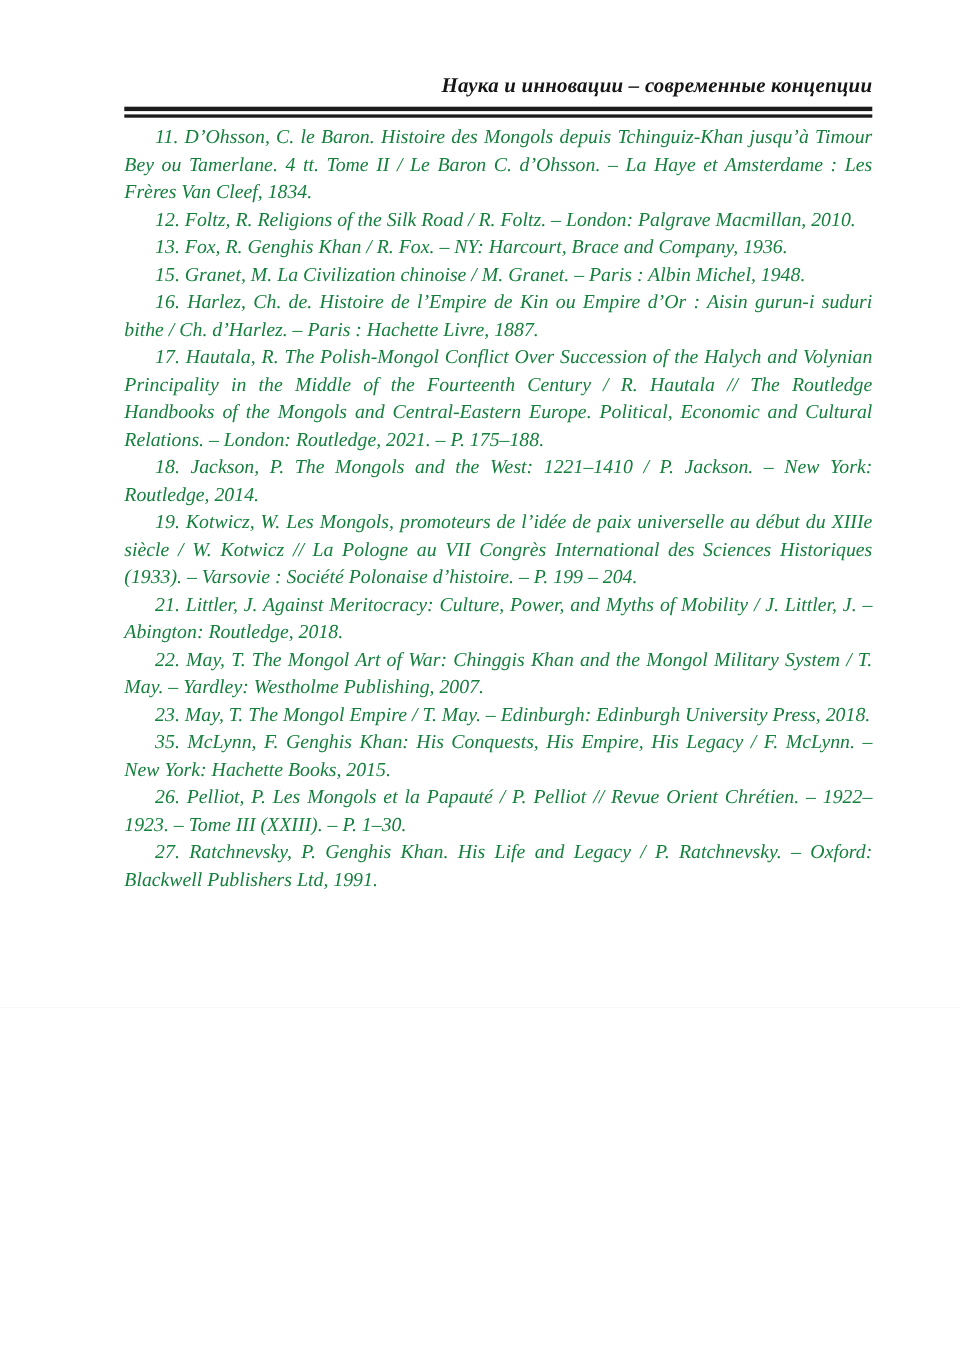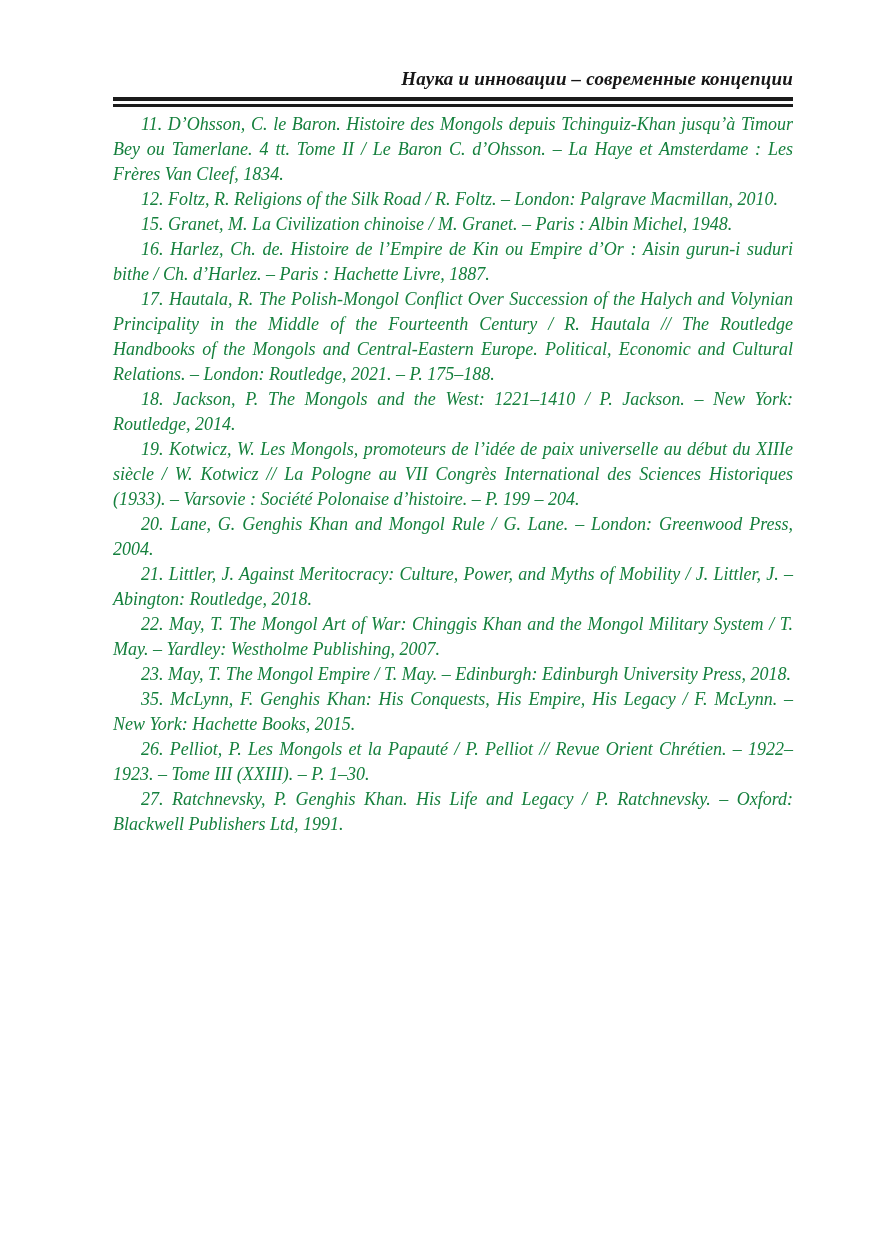--- a/index.html
+++ b/index.html
@@ -87,26 +87,26 @@
 
 <div class="page">
 
   <div class="running-head">Наука и инновации – современные концепции</div>
 
   <div class="header-rule"></div>
 
   <div class="refs">
       <p class="ref">11. D’Ohsson, C. le Baron. Histoire des Mongols depuis Tchinguiz-Khan jusqu’à Timour Bey ou Tamerlane. 4 tt. Tome II / Le Baron C. d’Ohsson. – La Haye et Amsterdame : Les Frères Van Cleef, 1834.</p>
       <p class="ref">12. Foltz, R. Religions of the Silk Road / R. Foltz. – London: Palgrave Macmillan, 2010.</p>
+      <p class="ref">13. Fox, R. Genghis Khan / R. Fox. – NY: Harcourt, Brace and Company, 1936.</p>
       <p class="ref">15. Granet, M. La Civilization chinoise / M. Granet. – Paris : Albin Michel, 1948.</p>
       <p class="ref">16. Harlez, Ch. de. Histoire de l’Empire de Kin ou Empire d’Or : Aisin gurun-i suduri bithe / Ch. d’Harlez. – Paris : Hachette Livre, 1887.</p>
       <p class="ref">17. Hautala, R. The Polish-Mongol Conflict Over Succession of the Halych and Volynian Principality in the Middle of the Fourteenth Century / R. Hautala // The Routledge Handbooks of the Mongols and Central-Eastern Europe. Political, Economic and Cultural Relations. – London: Routledge, 2021. – P. 175–188.</p>
       <p class="ref">18. Jackson, P. The Mongols and the West: 1221–1410 / P. Jackson. – New York: Routledge, 2014.</p>
       <p class="ref">19. Kotwicz, W. Les Mongols, promoteurs de l’idée de paix universelle au début du XIIIe siècle / W. Kotwicz // La Pologne au VII Congrès International des Sciences Historiques (1933). – Varsovie : Société Polonaise d’histoire. – P. 199 – 204.</p>
-      <p class="ref">20. Lane, G. Genghis Khan and Mongol Rule / G. Lane. – London: Greenwood Press, 2004.</p>
       <p class="ref">21. Littler, J. Against Meritocracy: Culture, Power, and Myths of Mobility / J. Littler, J. – Abington: Routledge, 2018.</p>
       <p class="ref">22. May, T. The Mongol Art of War: Chinggis Khan and the Mongol Military System / T. May. – Yardley: Westholme Publishing, 2007.</p>
       <p class="ref">23. May, T. The Mongol Empire / T. May. – Edinburgh: Edinburgh University Press, 2018.</p>
       <p class="ref">35. McLynn, F. Genghis Khan: His Conquests, His Empire, His Legacy / F. McLynn. – New York: Hachette Books, 2015.</p>
       <p class="ref">26. Pelliot, P. Les Mongols et la Papauté / P. Pelliot // Revue Orient Chrétien. – 1922–1923. – Tome III (XXIII). – P. 1–30.</p>
       <p class="ref">27. Ratchnevsky, P. Genghis Khan. His Life and Legacy / P. Ratchnevsky. – Oxford: Blackwell Publishers Ltd, 1991.</p>
     </div>
 
   <div class="footer-rule"></div>
 

